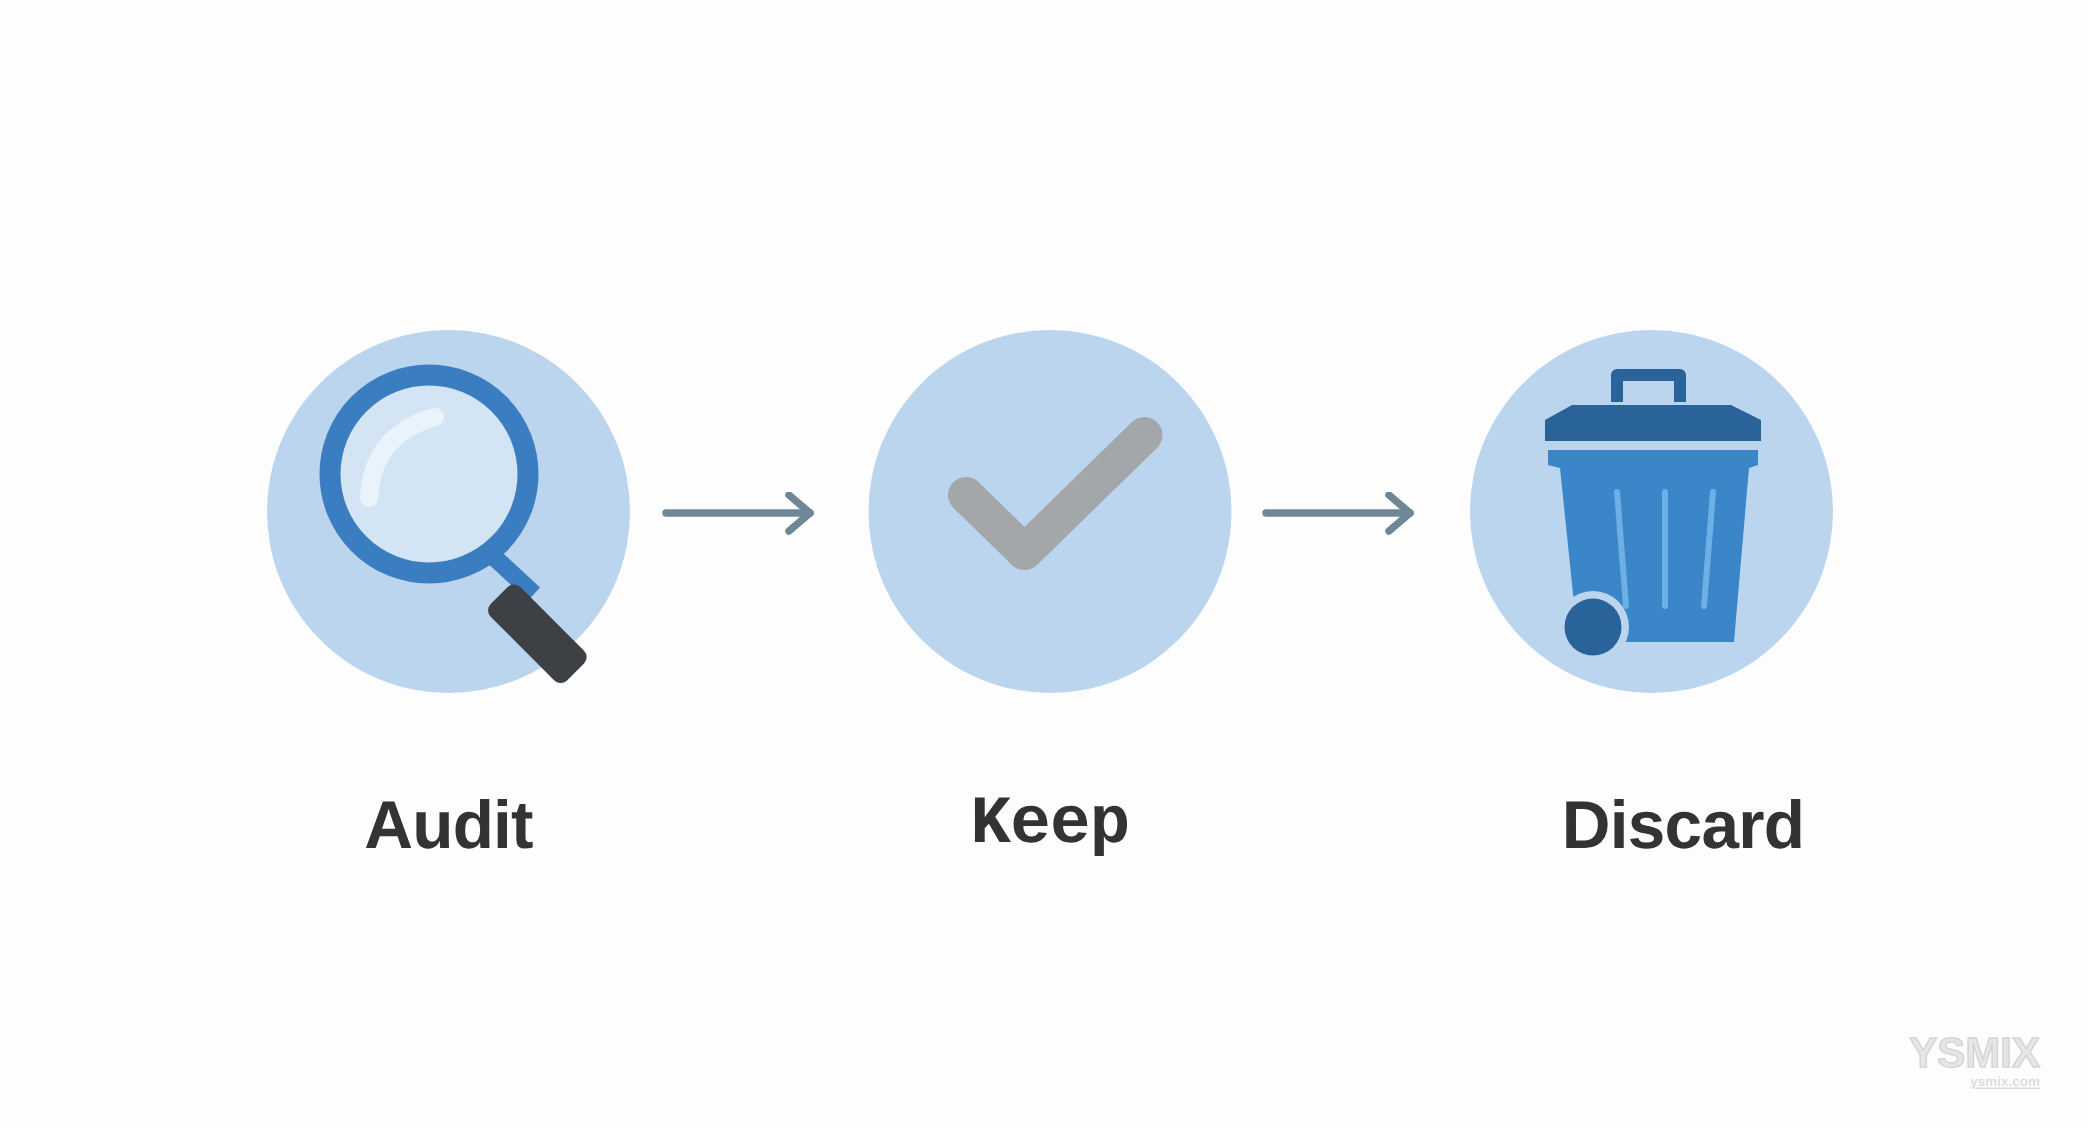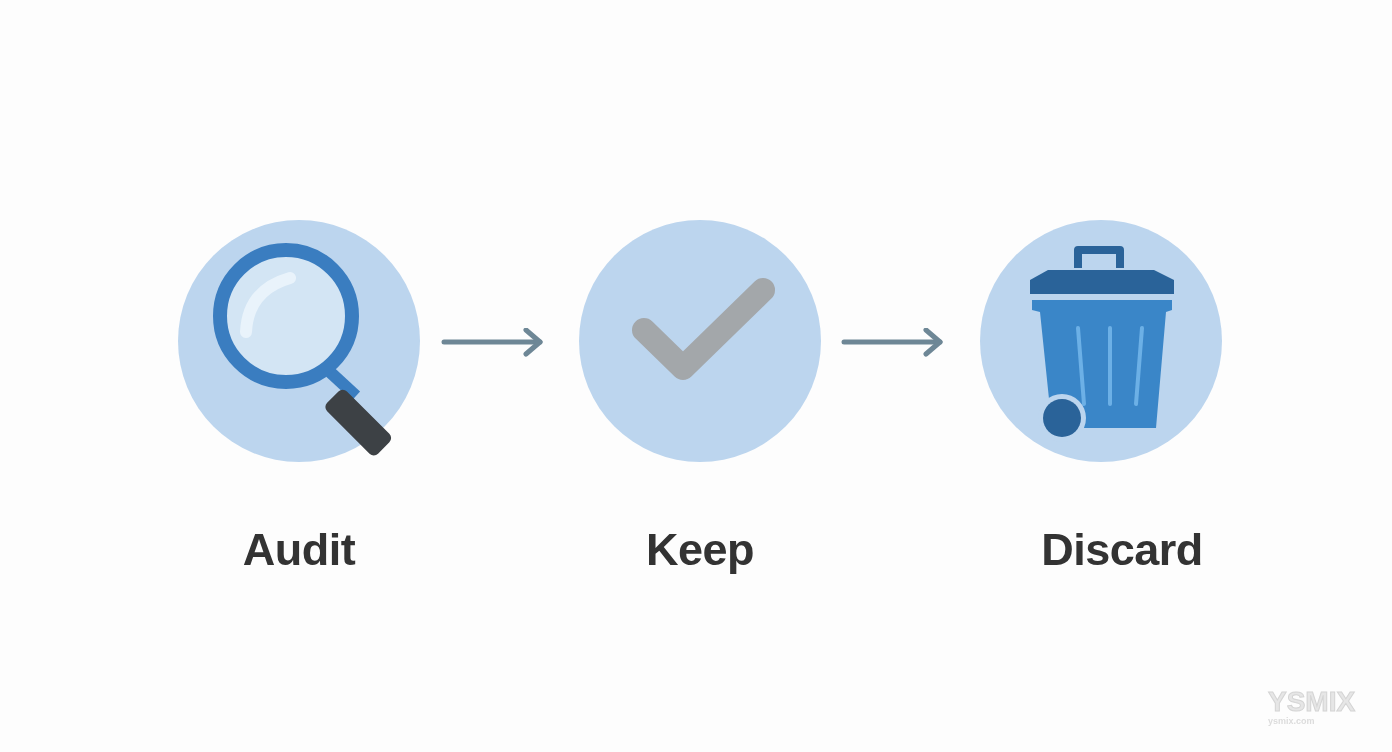--- a/index.html
+++ b/index.html
@@ -1,22 +1,22 @@
 <!DOCTYPE html>
 <html><head>
 <meta charset="utf-8">
 <style>
   html, body { margin:0; padding:0; }
   body { width:1392px; height:752px; background:#fdfdfd; position:relative; overflow:hidden; font-family:"Liberation Sans", sans-serif; }
   .step { position:absolute; top:220px; width:242px; height:242px; border-radius:50%; background:#bcd5ee; }
   .step svg { position:absolute; left:0; top:0; }
   .label { position:absolute; top:488px; font-size:45px; font-weight:bold; color:#333333; text-align:center; width:300px; letter-spacing:-0.5px;margin-top:36px; }
   .arrow { position:absolute; top:328px; }
-  .watermark { position:absolute; left:1268px; top:688px; width:92px; height:42px; color:#e6e6e6; font-weight:bold; font-size:28px; line-height:28px; text-align:left; -webkit-text-stroke:1px #d4d4d4; }
-  .watermark small { display:block; font-size:9px; line-height:10px; -webkit-text-stroke:0; color:#dcdcdc; }
+  .watermark { position:absolute; left:1268px; top:688px; width:92px; height:42px; color:#e6e6e6; font-weight:bold; font-size:28px; line-height:28px; text-align:right; -webkit-text-stroke:1px #d4d4d4; }
+  .watermark small { display:block; font-size:9px; line-height:10px; -webkit-text-stroke:0; color:#dcdcdc;text-decoration:underline; }
 </style>
 </head>
 <body>
 
 <div class="step" style="left:178px;">
   <svg width="242" height="242" viewBox="0 0 242 242">
     <line x1="152" y1="152" x2="178" y2="176" stroke="#3a7dc0" stroke-width="12"></line>
     <rect x="166" y="176" width="72" height="28" rx="6" fill="#3d4145" transform="rotate(45 176 170)"></rect>
     <circle cx="108" cy="96" r="66" fill="#d3e5f4" stroke="#3a7dc0" stroke-width="14"></circle>
     <path d="M68 112 Q70 70 112 58" stroke="#e9f3fb" stroke-width="12" fill="none" stroke-linecap="round"></path>
@@ -27,21 +27,21 @@
 <svg class="arrow" width="110" height="30" viewBox="0 0 110 30" style="left:440px;">
   <line x1="4" y1="14" x2="100" y2="14" stroke="#6e8796" stroke-width="5" stroke-linecap="round"></line>
   <polyline points="86,2 100,14 86,26" stroke="#6e8796" stroke-width="5" fill="none" stroke-linecap="round" stroke-linejoin="round"></polyline>
 </svg>
 
 <div class="step" style="left:579px;">
   <svg width="242" height="242" viewBox="0 0 242 242">
     <polyline points="65,110 104,148 184,70" stroke="#a3a7aa" stroke-width="24" fill="none" stroke-linecap="round" stroke-linejoin="round"></polyline>
   </svg>
 </div>
-<div class="label" style="left:550px;">Keep</div>
+<div class="label" style="left:550px;font-family:Liberation Mono, monospace;">Keep</div>
 
 <svg class="arrow" width="110" height="30" viewBox="0 0 110 30" style="left:840px;">
   <line x1="4" y1="14" x2="100" y2="14" stroke="#6e8796" stroke-width="5" stroke-linecap="round"></line>
   <polyline points="86,2 100,14 86,26" stroke="#6e8796" stroke-width="5" fill="none" stroke-linecap="round" stroke-linejoin="round"></polyline>
 </svg>
 
 <div class="step" style="left:980px;">
   <svg width="242" height="242" viewBox="0 0 242 242">
     <path d="M98 48 V30 H140 V48" stroke="#2a6399" stroke-width="8" fill="none" stroke-linejoin="round"></path>
     <path d="M50 60 L68 50 H174 L194 60 V74 H50 Z" fill="#2a6399"></path>

